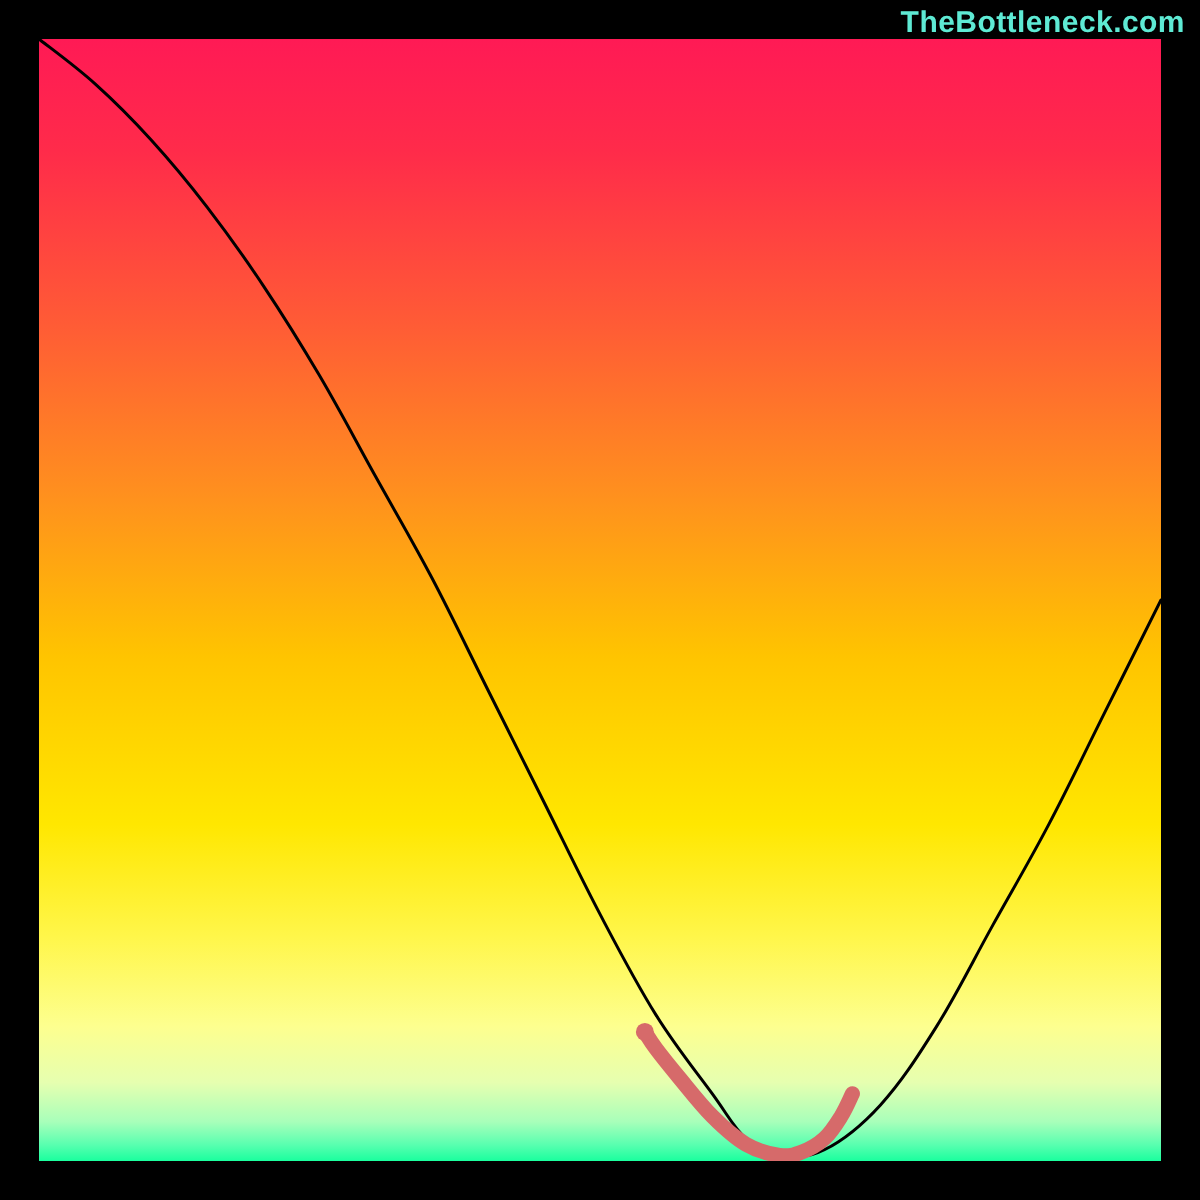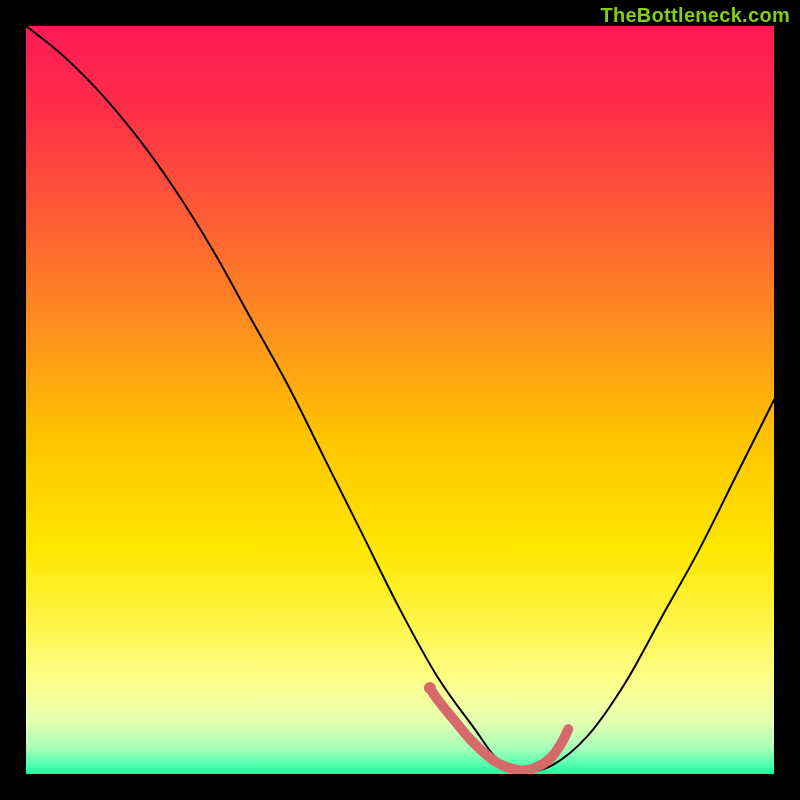--- a/index.html
+++ b/index.html
@@ -1,17 +1,17 @@
 <!DOCTYPE html>
 <html><head>
 <meta charset="utf-8">
 <style>
   * { margin: 0; padding: 0; box-sizing: border-box; }
   body { width: 800px; height: 800px; background: #000; font-family: Arial, sans-serif; position: relative; overflow: hidden; }
-  .watermark { position: absolute; top: 4px; right: 10px; color: #84cc16; font-size: 20px; font-weight: bold; z-index: 10; letter-spacing: 0.3px; }
+  .watermark { position: absolute; top: 4px; right: 10px; color: #5eead4; font-size: 20px; font-weight: bold; z-index: 10; letter-spacing: 0.3px; }
   .plot-area { position: absolute; top: 26px; left: 26px; width: 748px; height: 748px; }
   .gradient-bg { position: absolute; inset: 0; }
   svg.curve-layer { position: absolute; inset: 0; width: 100%; height: 100%; }
 </style>
 </head>
 <body>
 
 <div class="watermark">TheBottleneck.com</div>
 
 <div class="plot-area">

